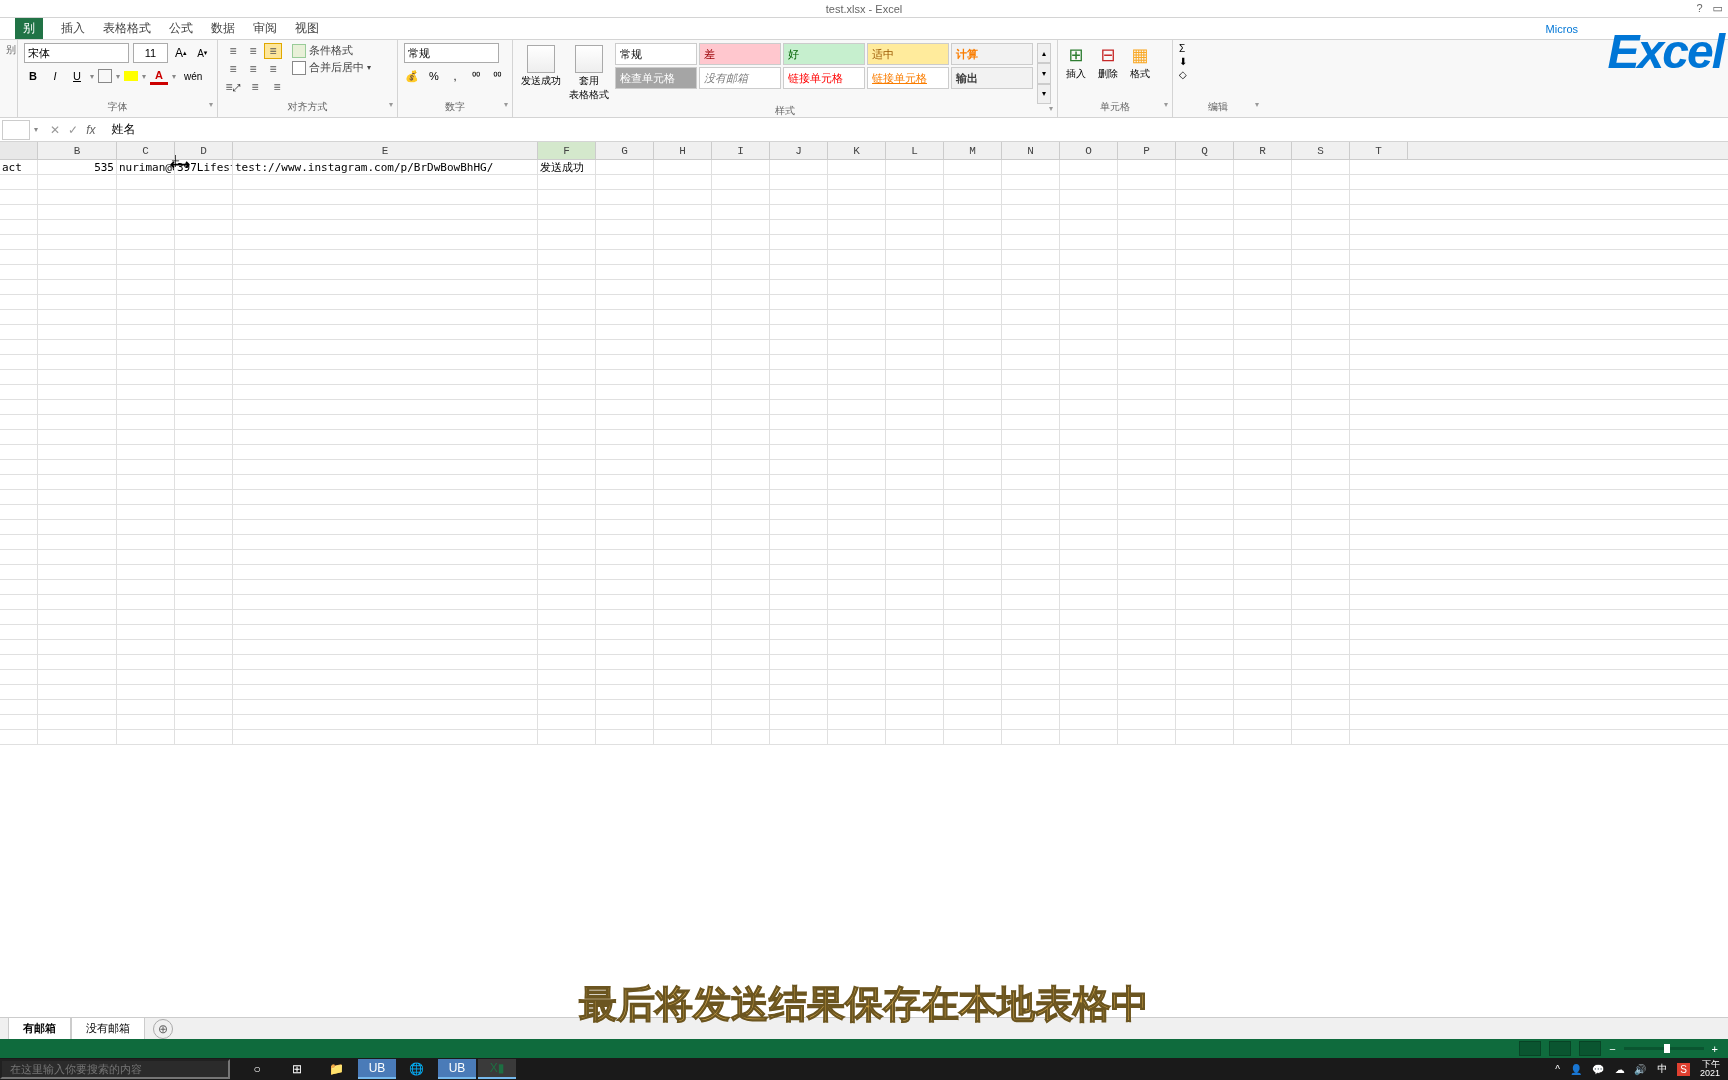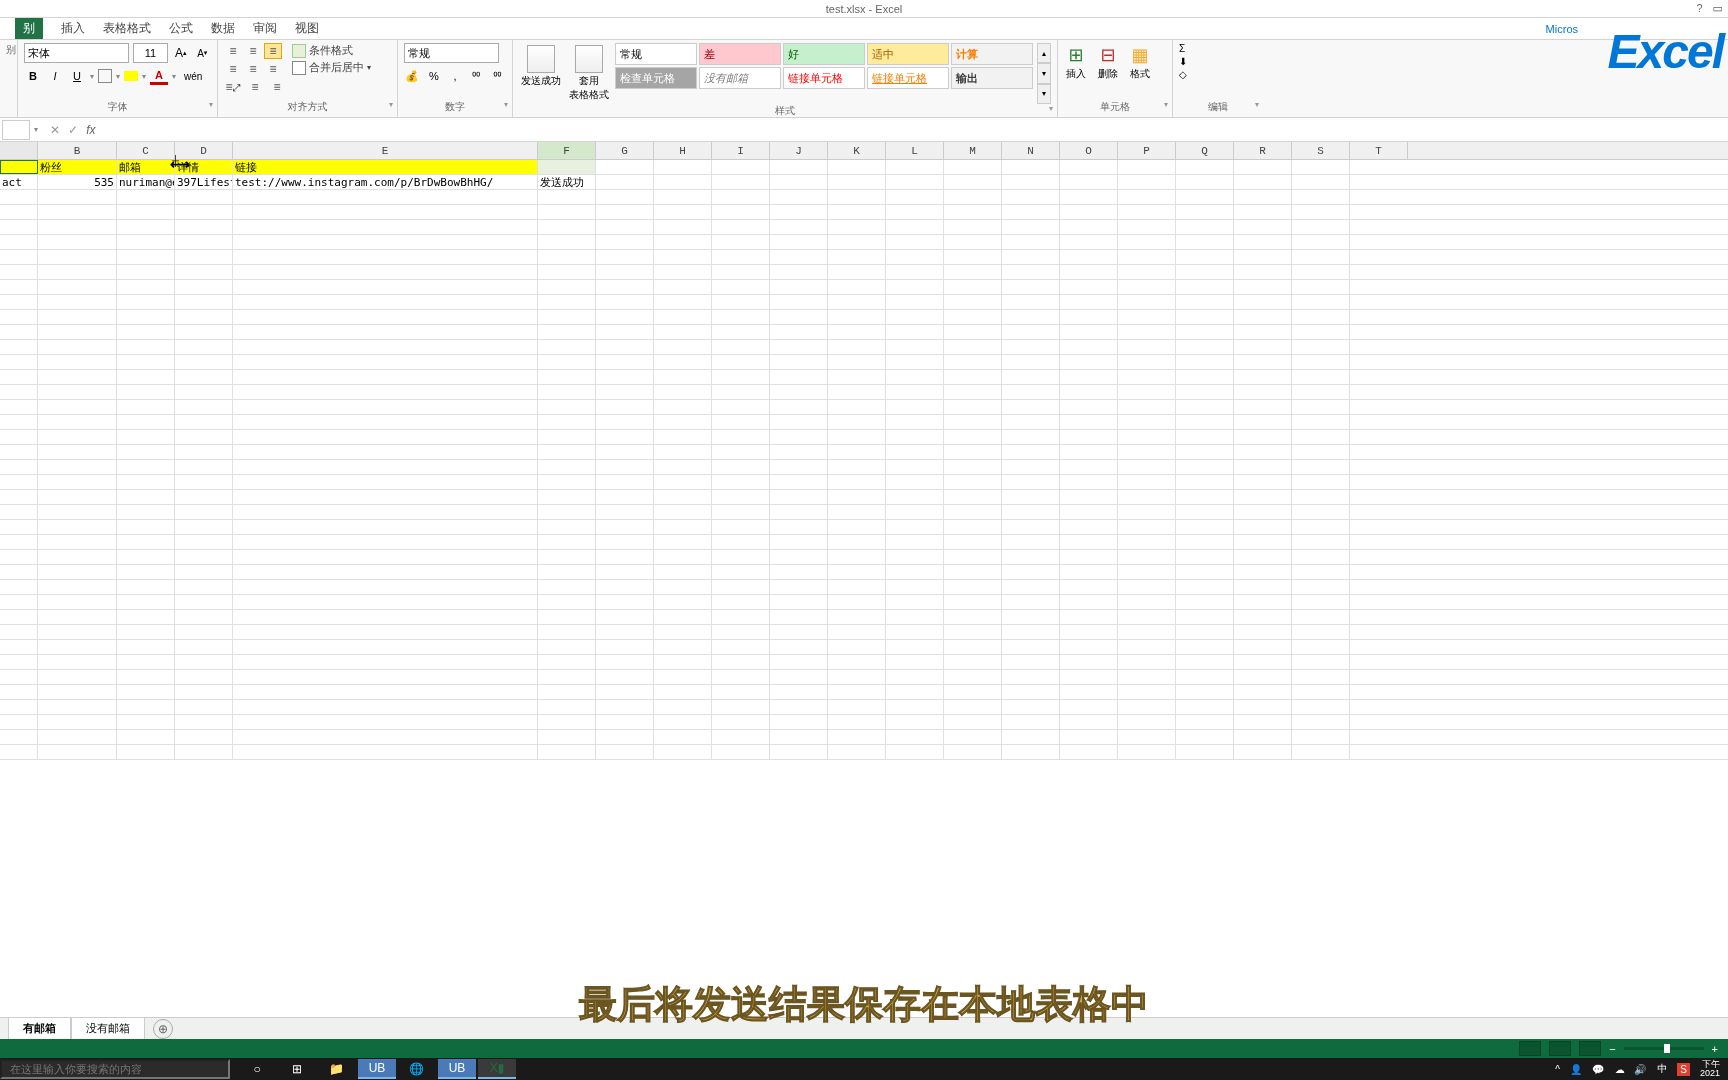--- a/index.html
+++ b/index.html
@@ -297,20 +297,21 @@
 <div class="uibot-logo">Excel</div>
 
 <div class="formula-bar">
   <input class="name-box" style="">
   <span style="font-size:8px;color:#888;padding:0 4px">▾</span>
   <div class="fb-btns">
     <span>✕</span>
     <span>✓</span>
     <span class="fb-fx">fx</span>
   </div>
+  <input class="fb-input" readonly="" value="姓名" style="">
 </div>
 
 <div class="col-headers">
   <div class="corner"></div>
   <div class="col-h" style="width:79px">B</div>
   <div class="col-h" style="width:58px">C</div>
   <div class="col-h" style="width:58px">D</div>
   <div class="col-h" style="width:305px">E</div>
   <div class="col-h selected" style="width:58px">F</div>
   <div class="col-h" style="width:58px">G</div>
@@ -326,41 +327,20 @@
   <div class="col-h" style="width:58px">Q</div>
   <div class="col-h" style="width:58px">R</div>
   <div class="col-h" style="width:58px">S</div>
   <div class="col-h" style="width:58px">T</div>
 </div>
 
 <div class="resize-cursor"></div>
 
 <div class="grid" id="grid">
 
-  <div class="row">
-    <div class="cell selected-header" style="width:38px"></div>
-    <div class="cell yellow" style="width:79px">粉丝</div>
-    <div class="cell yellow" style="width:58px">邮箱</div>
-    <div class="cell yellow" style="width:58px">详情</div>
-    <div class="cell yellow" style="width:305px">链接</div>
-    <div class="cell sel-adj" style="width:58px"></div>
-    <div class="cell" style="width:58px"></div>
-    <div class="cell" style="width:58px"></div>
-    <div class="cell" style="width:58px"></div>
-    <div class="cell" style="width:58px"></div>
-    <div class="cell" style="width:58px"></div>
-    <div class="cell" style="width:58px"></div>
-    <div class="cell" style="width:58px"></div>
-    <div class="cell" style="width:58px"></div>
-    <div class="cell" style="width:58px"></div>
-    <div class="cell" style="width:58px"></div>
-    <div class="cell" style="width:58px"></div>
-    <div class="cell" style="width:58px"></div>
-    <div class="cell" style="width:58px"></div>
-  </div>
 
   <div class="row">
     <div class="cell" style="width:38px">act</div>
     <div class="cell" style="width:79px;justify-content:flex-end">535</div>
     <div class="cell" style="width:58px">nuriman@e</div>
     <div class="cell" style="width:58px">397Lifest</div>
     <div class="cell" style="width:305px">test://www.instagram.com/p/BrDwBowBhHG/</div>
     <div class="cell" style="width:58px">发送成功</div>
     <div class="cell" style="width:58px"></div>
     <div class="cell" style="width:58px"></div>

